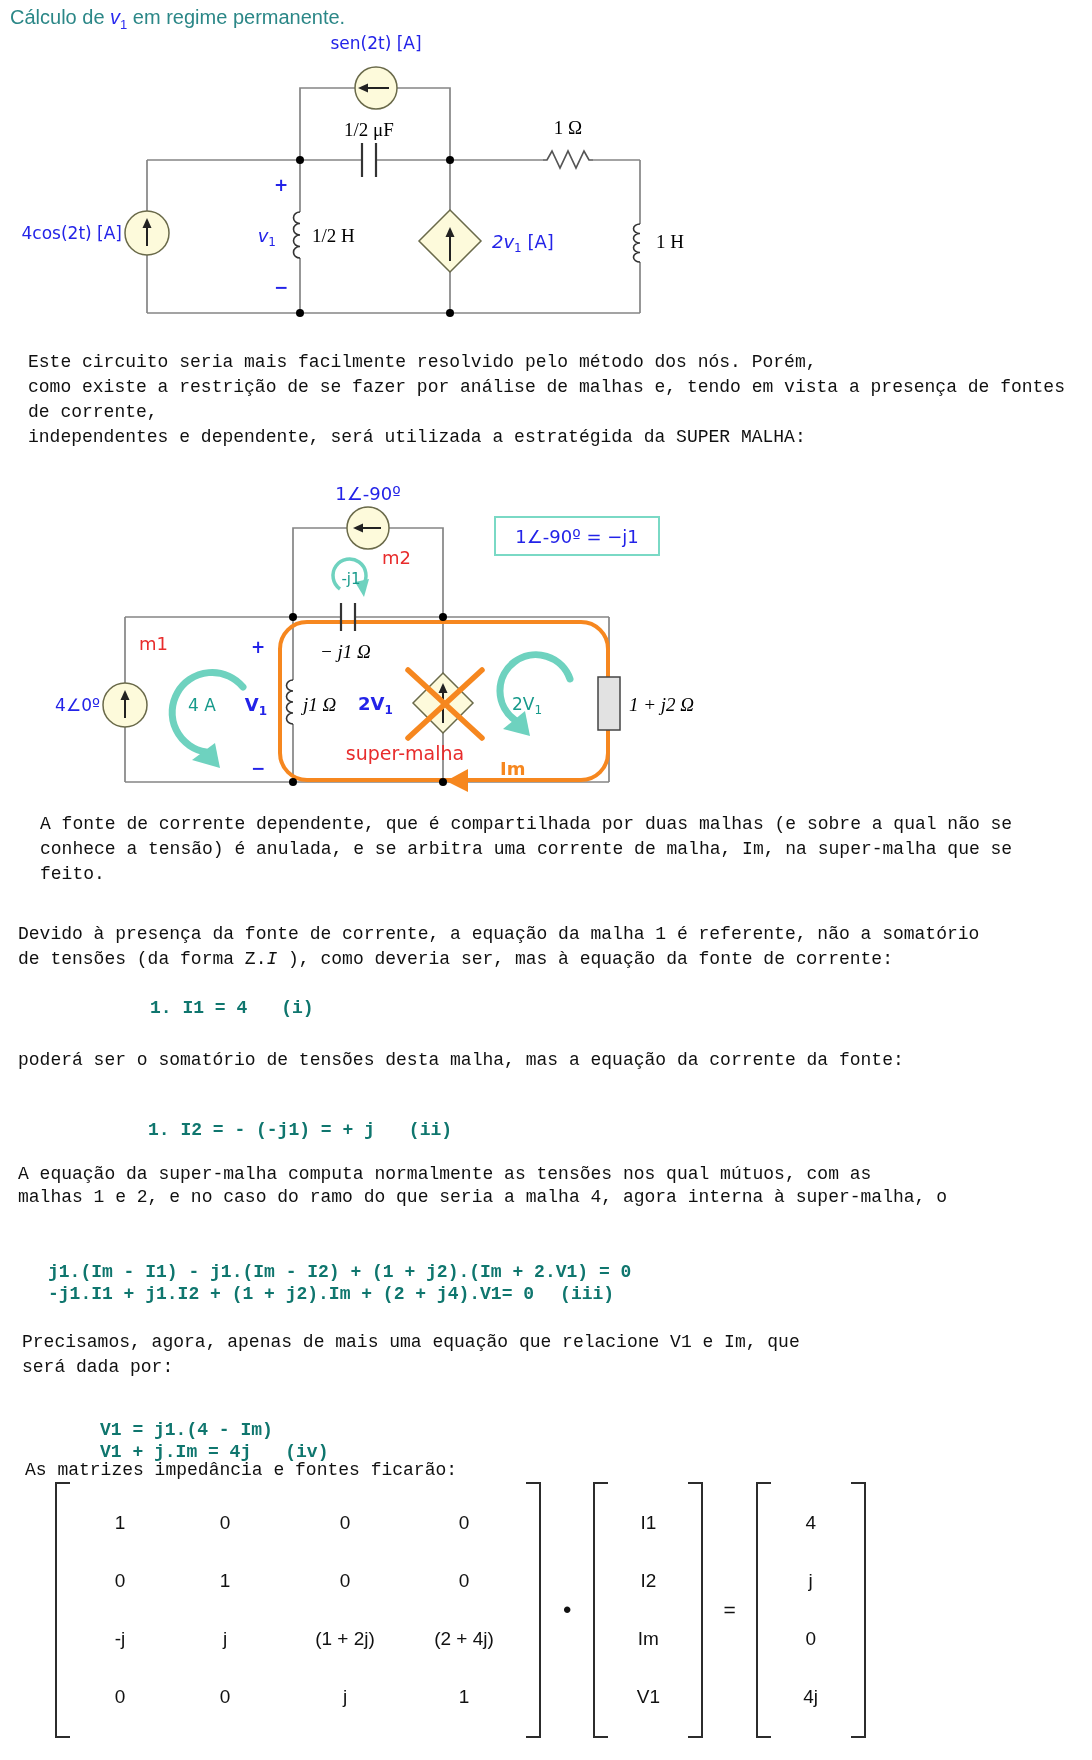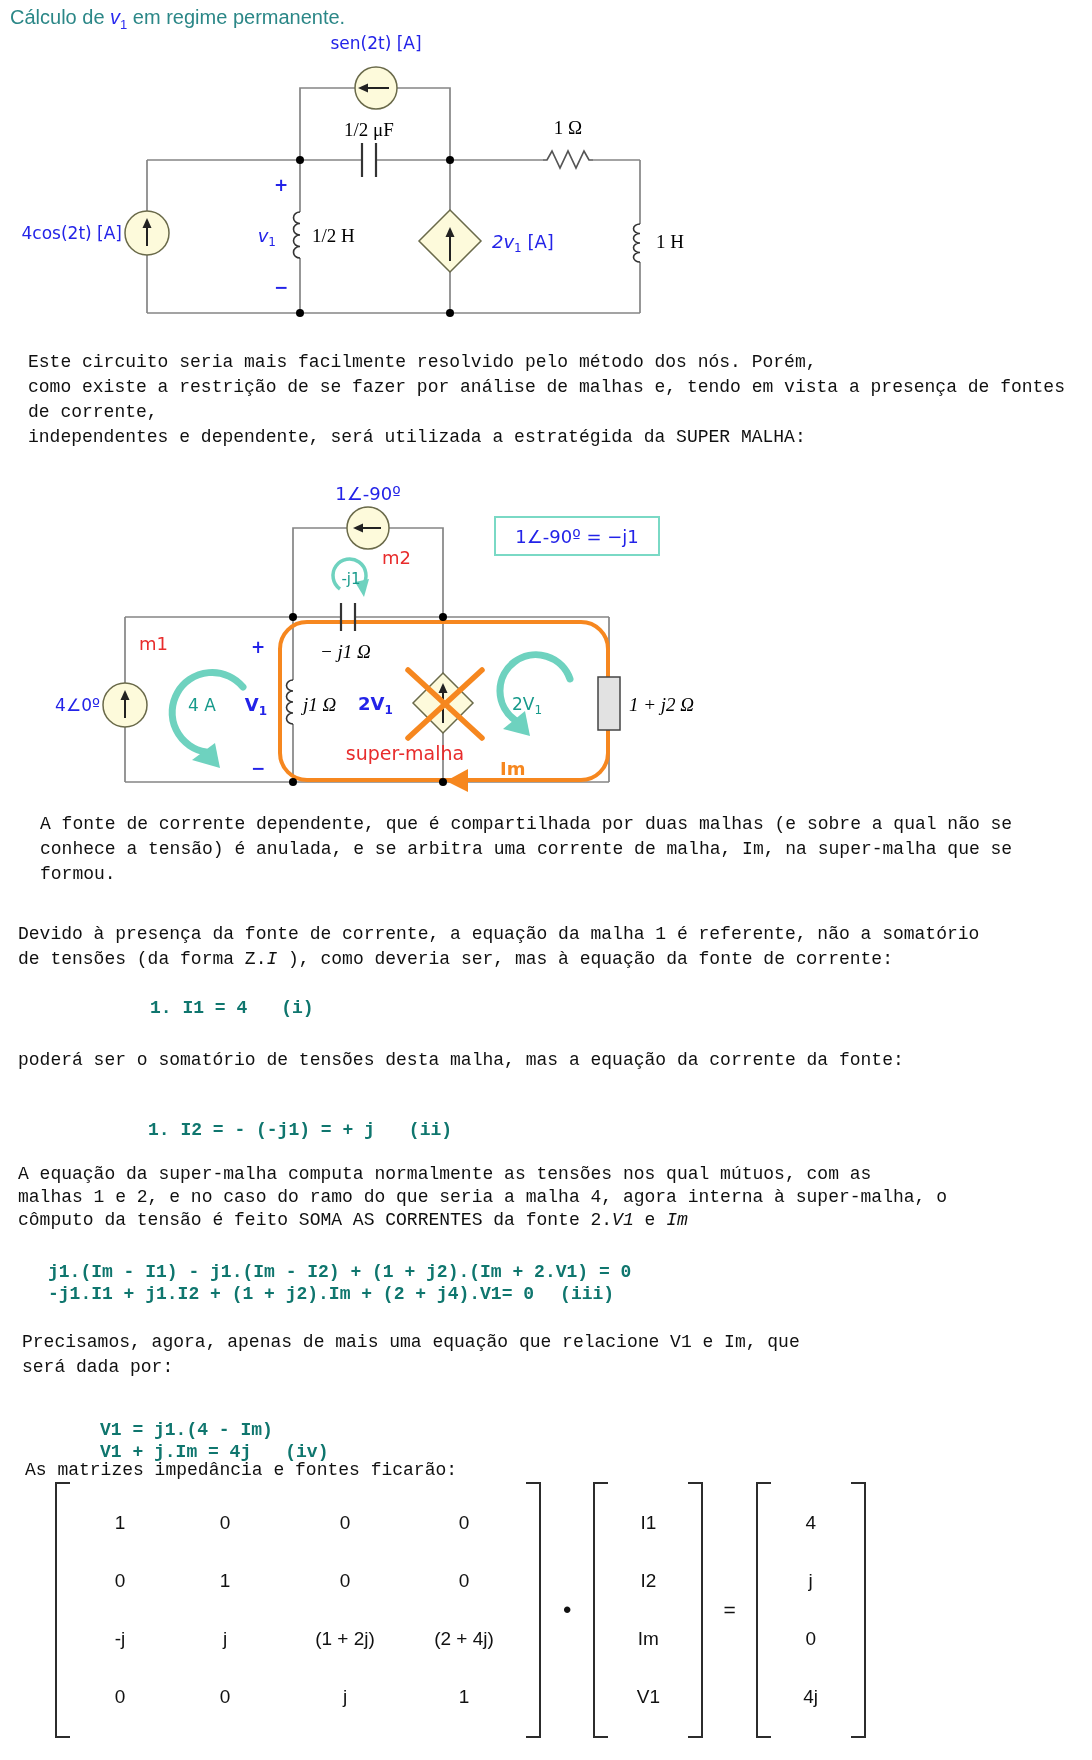--- a/index.html
+++ b/index.html
@@ -186,21 +186,21 @@
   <text x="358" y="710" text-anchor="start" font-size="18" font-weight="bold" fill="#2323e8"><tspan>2V</tspan><tspan dy="4" font-size="12">1</tspan></text>
   <text x="527" y="710" text-anchor="middle" font-size="17" fill="#189a8b"><tspan>2V</tspan><tspan dy="4" font-size="12">1</tspan></text>
   <text x="629" y="711" text-anchor="start" font-size="19" font-style="italic" class="serif">1 + j2 Ω</text>
   <text x="405" y="760" text-anchor="middle" font-size="19" fill="#e82c2c">super-malha</text>
   <text x="500" y="775" text-anchor="start" font-size="18" font-weight="bold" fill="#f6871f">Im</text>
 </svg>
 
 <div class="abs para" style="top:812px;left:12px;margin-left:28px;">
   <div>A fonte de corrente dependente, que é compartilhada por duas malhas (e sobre a qual não se</div>
   <div>conhece a tensão) é anulada, e se arbitra uma corrente de malha, Im, na super-malha que se</div>
-  <div>formou.</div>
+  <div>feito.</div>
 </div>
 
 <div class="abs para" style="top:922px;left:18px;">
   <div>Devido à presença da fonte de corrente, a equação da malha 1 é referente, não a somatório</div>
   <div><span>de tensões (da forma Z.</span><i>I</i><span> ), como deveria ser, mas à equação da fonte de corrente:</span></div>
 </div>
 
 <div class="abs eq" style="top:998px;left:150px;">
   <span>1. I1 = 4</span><span class="tag">(i)</span>
 </div>
@@ -209,21 +209,20 @@
   <div>poderá ser o somatório de tensões desta malha, mas a equação da corrente da fonte:</div>
 </div>
 
 <div class="abs eq" style="top:1120px;left:148px;">
   <span>1. I2 = - (-j1) = + j</span><span class="tag">(ii)</span>
 </div>
 
 <div class="abs para" style="top:1163px;left:18px;line-height:23px;">
   <div>A equação da super-malha computa normalmente as tensões nos qual mútuos, com as</div>
   <div>malhas 1 e 2, e no caso do ramo do que seria a malha 4, agora interna à super-malha, o</div>
-  <div><span>cômputo da tensão é feito SOMA AS CORRENTES da fonte 2.</span><i>V1</i><span> e </span><i>Im</i></div>
 </div>
 
 <div class="abs eq" style="top:1261px;left:48px;line-height:22px;">
   <div>j1.(Im - I1) - j1.(Im - I2) + (1 + j2).(Im + 2.V1) = 0</div>
   <div><span>-j1.I1 + j1.I2 + (1 + j2).Im + (2 + j4).V1= 0</span><span class="tag2">(iii)</span></div>
 </div>
 
 <div class="abs para" style="top:1330px;left:22px;">
   <div>Precisamos, agora, apenas de mais uma equação que relacione V1 e Im, que</div>
   <div>será dada por:</div>

